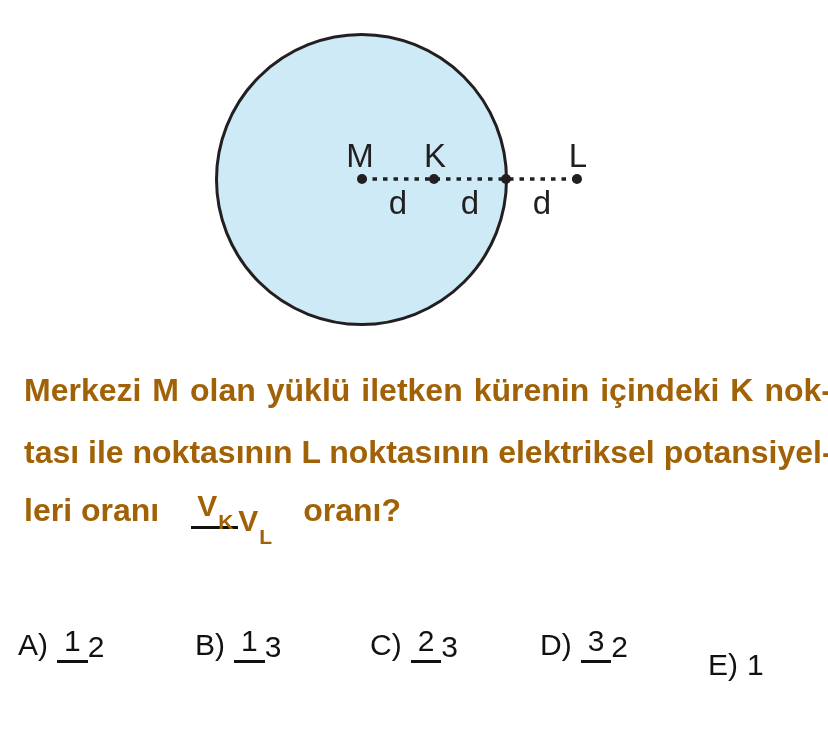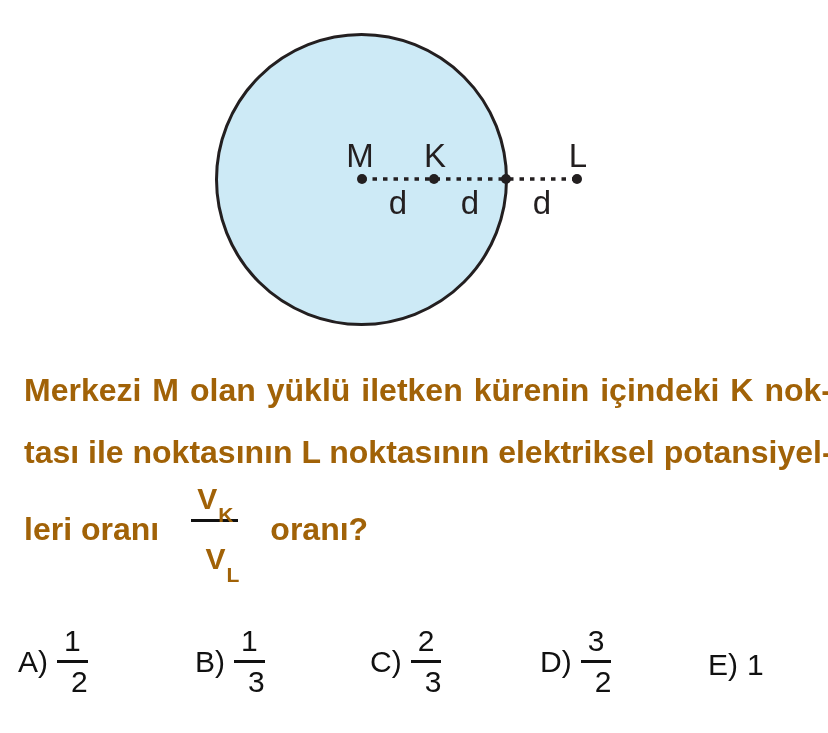--- a/index.html
+++ b/index.html
@@ -54,22 +54,21 @@
     margin-top: 12px;
     display: flex;
     align-items: center;
     gap: 32px;
     text-align: left;
   }
 
   
   .frac {
     display: inline-flex;
-    flex-direction: column;
-    align-items: flex-end;
+    align-items: center;
     line-height: 1;
   }
   .frac .num {
     border-bottom: 3px solid #111111;
     padding: 0 6px 5px 6px;
   }
   .frac .den { padding-top: 22px; }
   .ratio-frac { font-size: 30px; font-weight: bold; }
   .ratio-frac sub {
     font-size: 21px;

